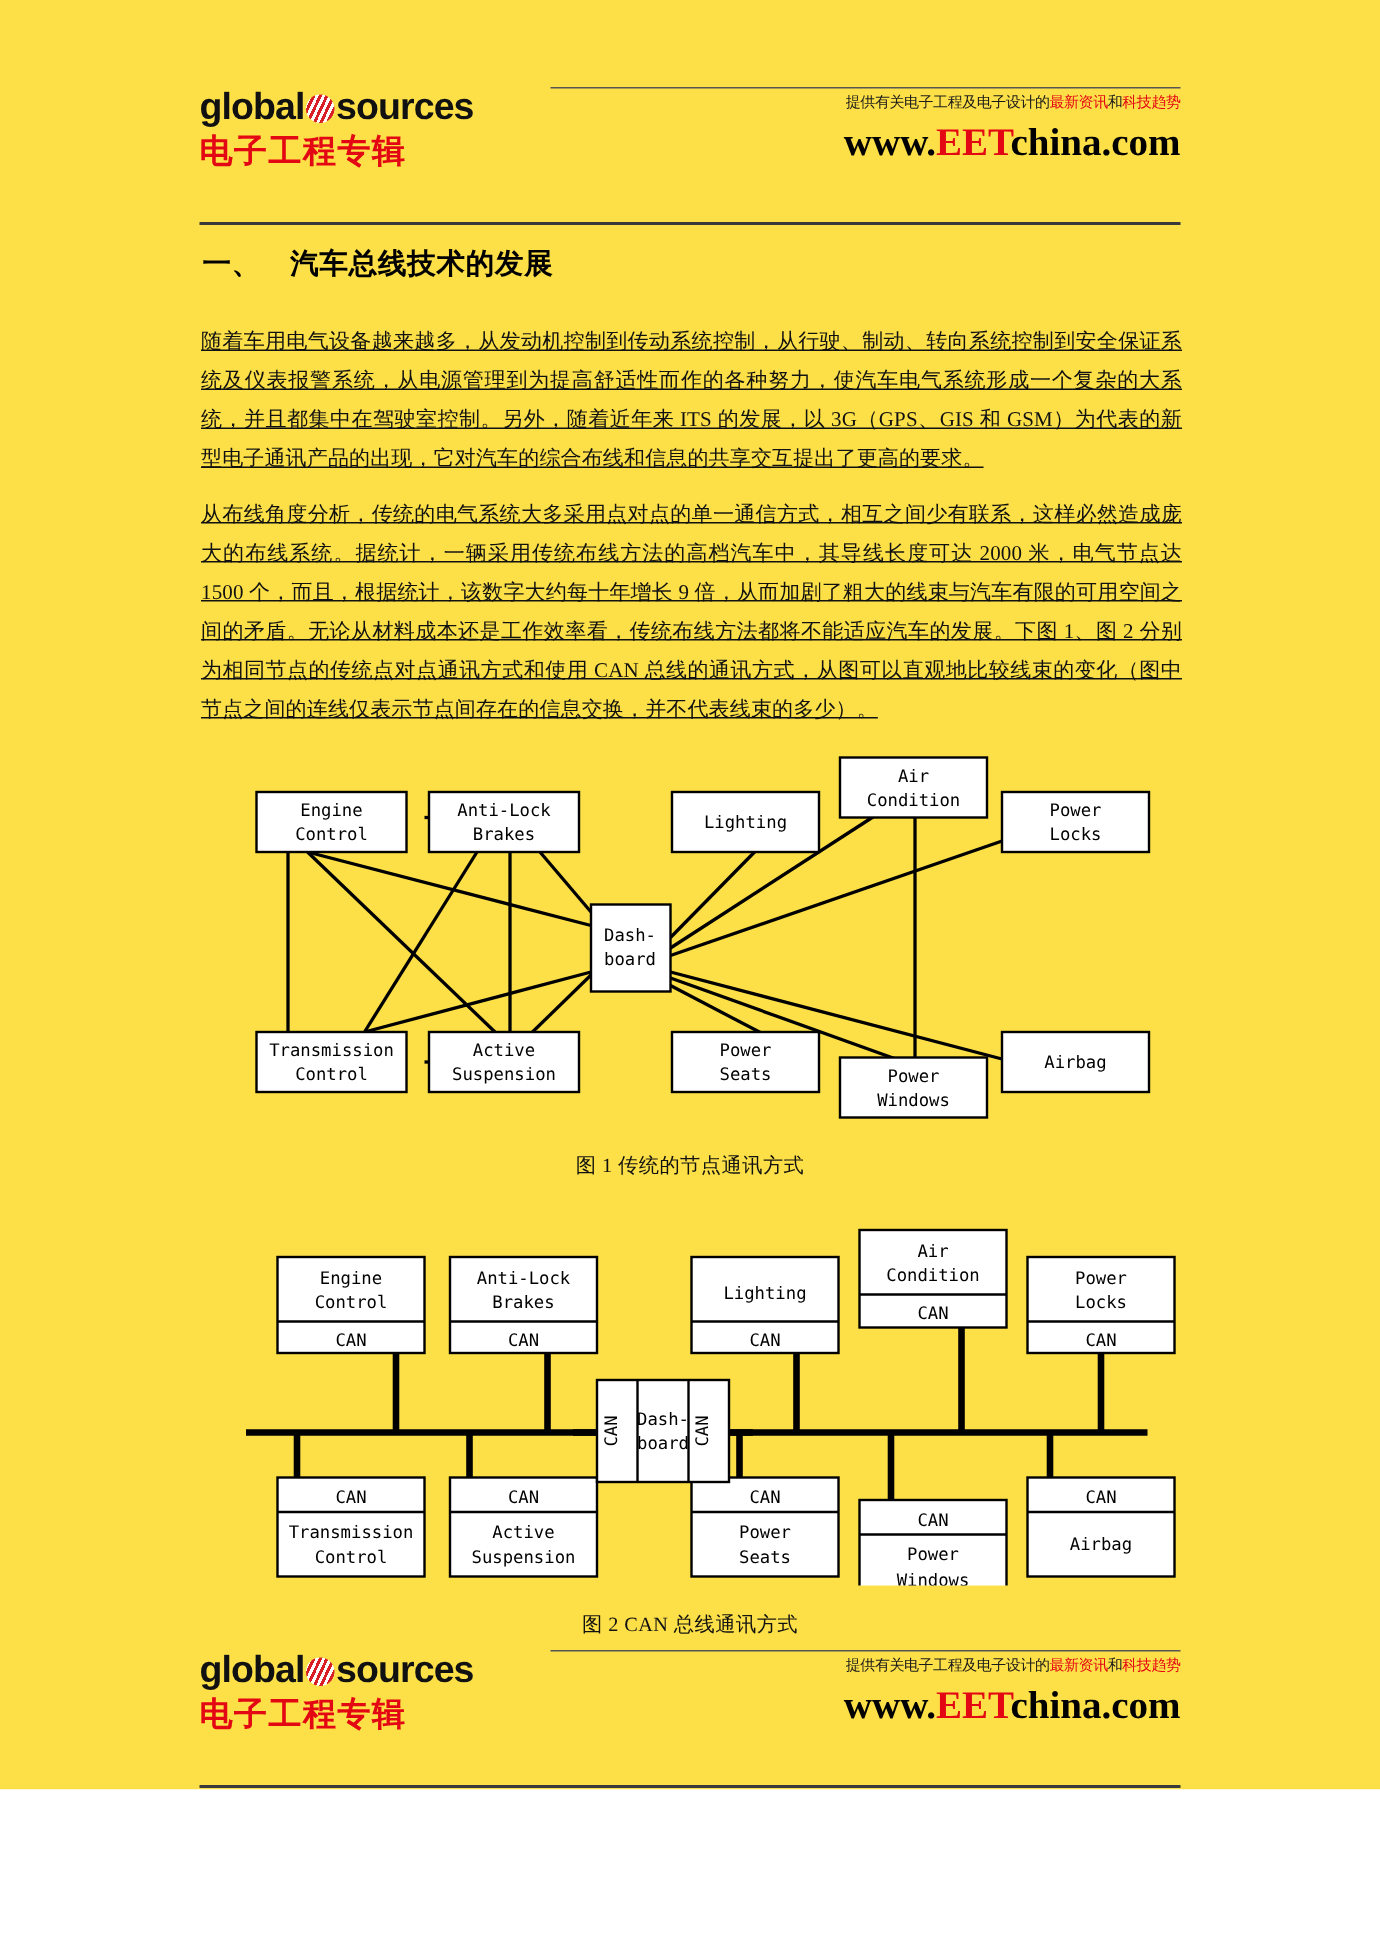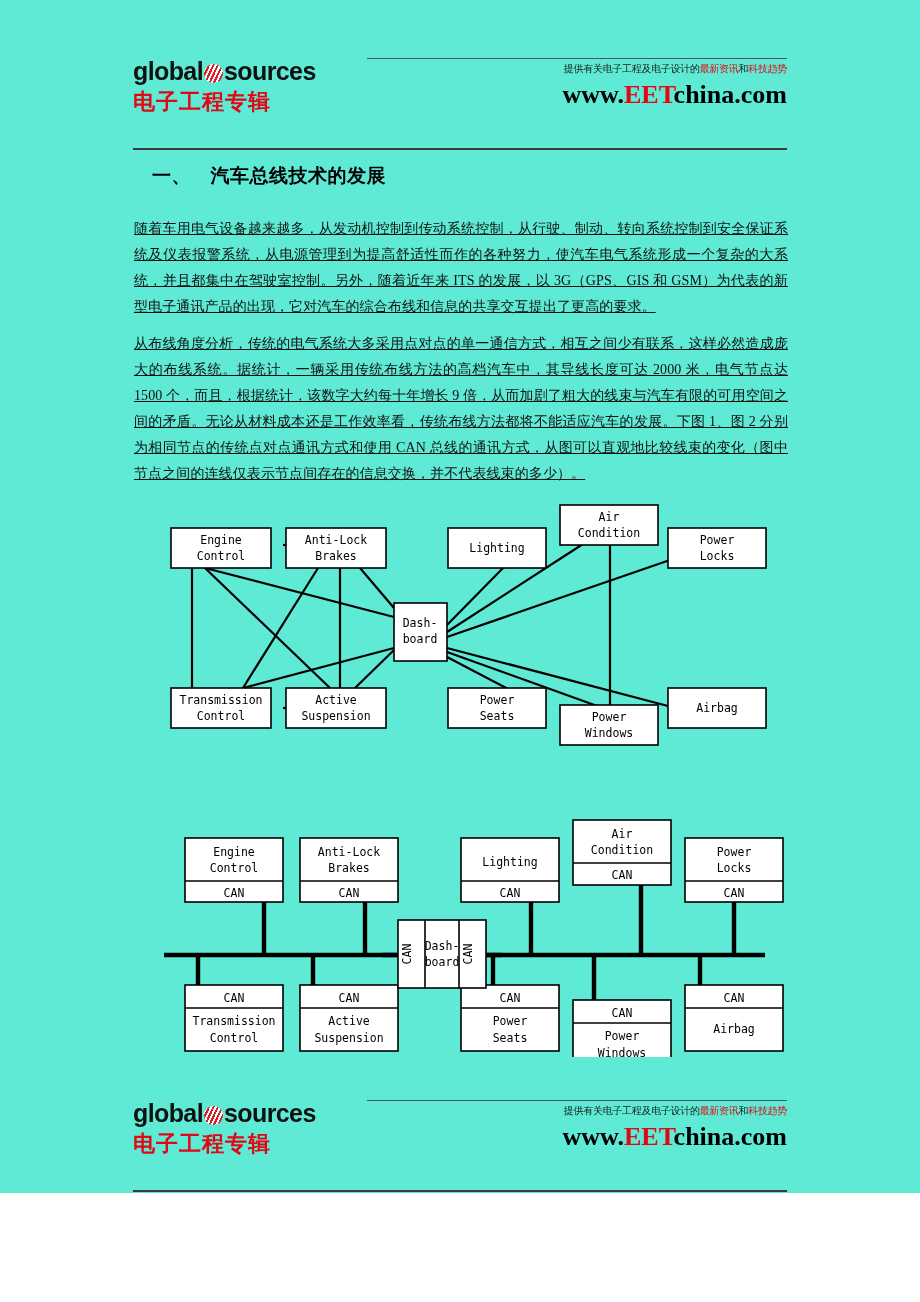--- a/index.html
+++ b/index.html
@@ -8,21 +8,21 @@
     background: #ffffff;
   }
   body {
     font-family: "Liberation Serif", "DejaVu Serif", serif;
     color: #000000;
   }
   .page {
     position: relative;
     width: 920px;
     height: 1193px;
-    background: #5eead4;
+    background: #fde047;
     overflow: hidden;
   }
 
   
   .brandband {
     position: absolute;
     left: 133px;
     width: 654px;
   }
   .brandband .logo-block {
@@ -97,21 +97,21 @@
     position: absolute;
     left: 133px;
     width: 654px;
     border-top: 2px solid #3a3a3a;
     height: 0;
   }
 
   
   .doc-title {
     position: absolute;
-    left: 152px;
+    left: 135px;
     top: 163px;
     font-family: "DejaVu Sans", "Liberation Sans", sans-serif;
     font-size: 19px;
     font-weight: bold;
     color: #000000;
     letter-spacing: 0.5px;
     white-space: nowrap;
   }
   .para {
     position: absolute;
@@ -288,20 +288,21 @@
           <text x="717" y="712" text-anchor="middle">Airbag</text>
         </g>
         <g>
           <rect class="node" x="394" y="603" width="53" height="58"></rect>
           <text x="420" y="627" text-anchor="middle">Dash-</text>
           <text x="420" y="643" text-anchor="middle">board</text>
         </g>
       </g>
     </svg>
   </div>
+  <div class="caption" id="cap1">图 1  传统的节点通讯方式</div>
 
   <div class="figure-wrap" id="fig2-wrap">
     <svg class="fig" width="920" height="240" viewBox="0 0 920 240">
       <g transform="translate(0,-817)">
 
         <g>
           <line class="bus" x1="164" y1="955" x2="765" y2="955"></line>
         </g>
 
         <g>
@@ -400,20 +401,21 @@
           <line class="divider" x1="459" y1="920" x2="459" y2="988"></line>
           <text x="411" y="954" text-anchor="middle" transform="rotate(-90 411 954)">CAN</text>
           <text x="442" y="950" text-anchor="middle">Dash-</text>
           <text x="442" y="966" text-anchor="middle">board</text>
           <text x="472" y="954" text-anchor="middle" transform="rotate(-90 472 954)">CAN</text>
         </g>
 
       </g>
     </svg>
   </div>
+  <div class="caption" id="cap2">图 2  CAN 总线通讯方式</div>
 
   <div class="brandband" id="footer-band" style="top:1100px;height:84px;">
     <div class="logo-block">
       <div class="gs-line"><span>global</span><span class="gs-globe"></span><span>sources</span></div>
       <div class="cn-brand">电子工程专辑</div>
     </div>
     <div class="right-block">
       <div class="rule-thin"></div>
       <div class="tagline"><span>提供有关电子工程及电子设计的</span><span class="red">最新资讯</span><span>和</span><span class="red">科技趋势</span></div>
       <div class="url"><span>www.</span><span class="red">EET</span><span>china.com</span></div>

